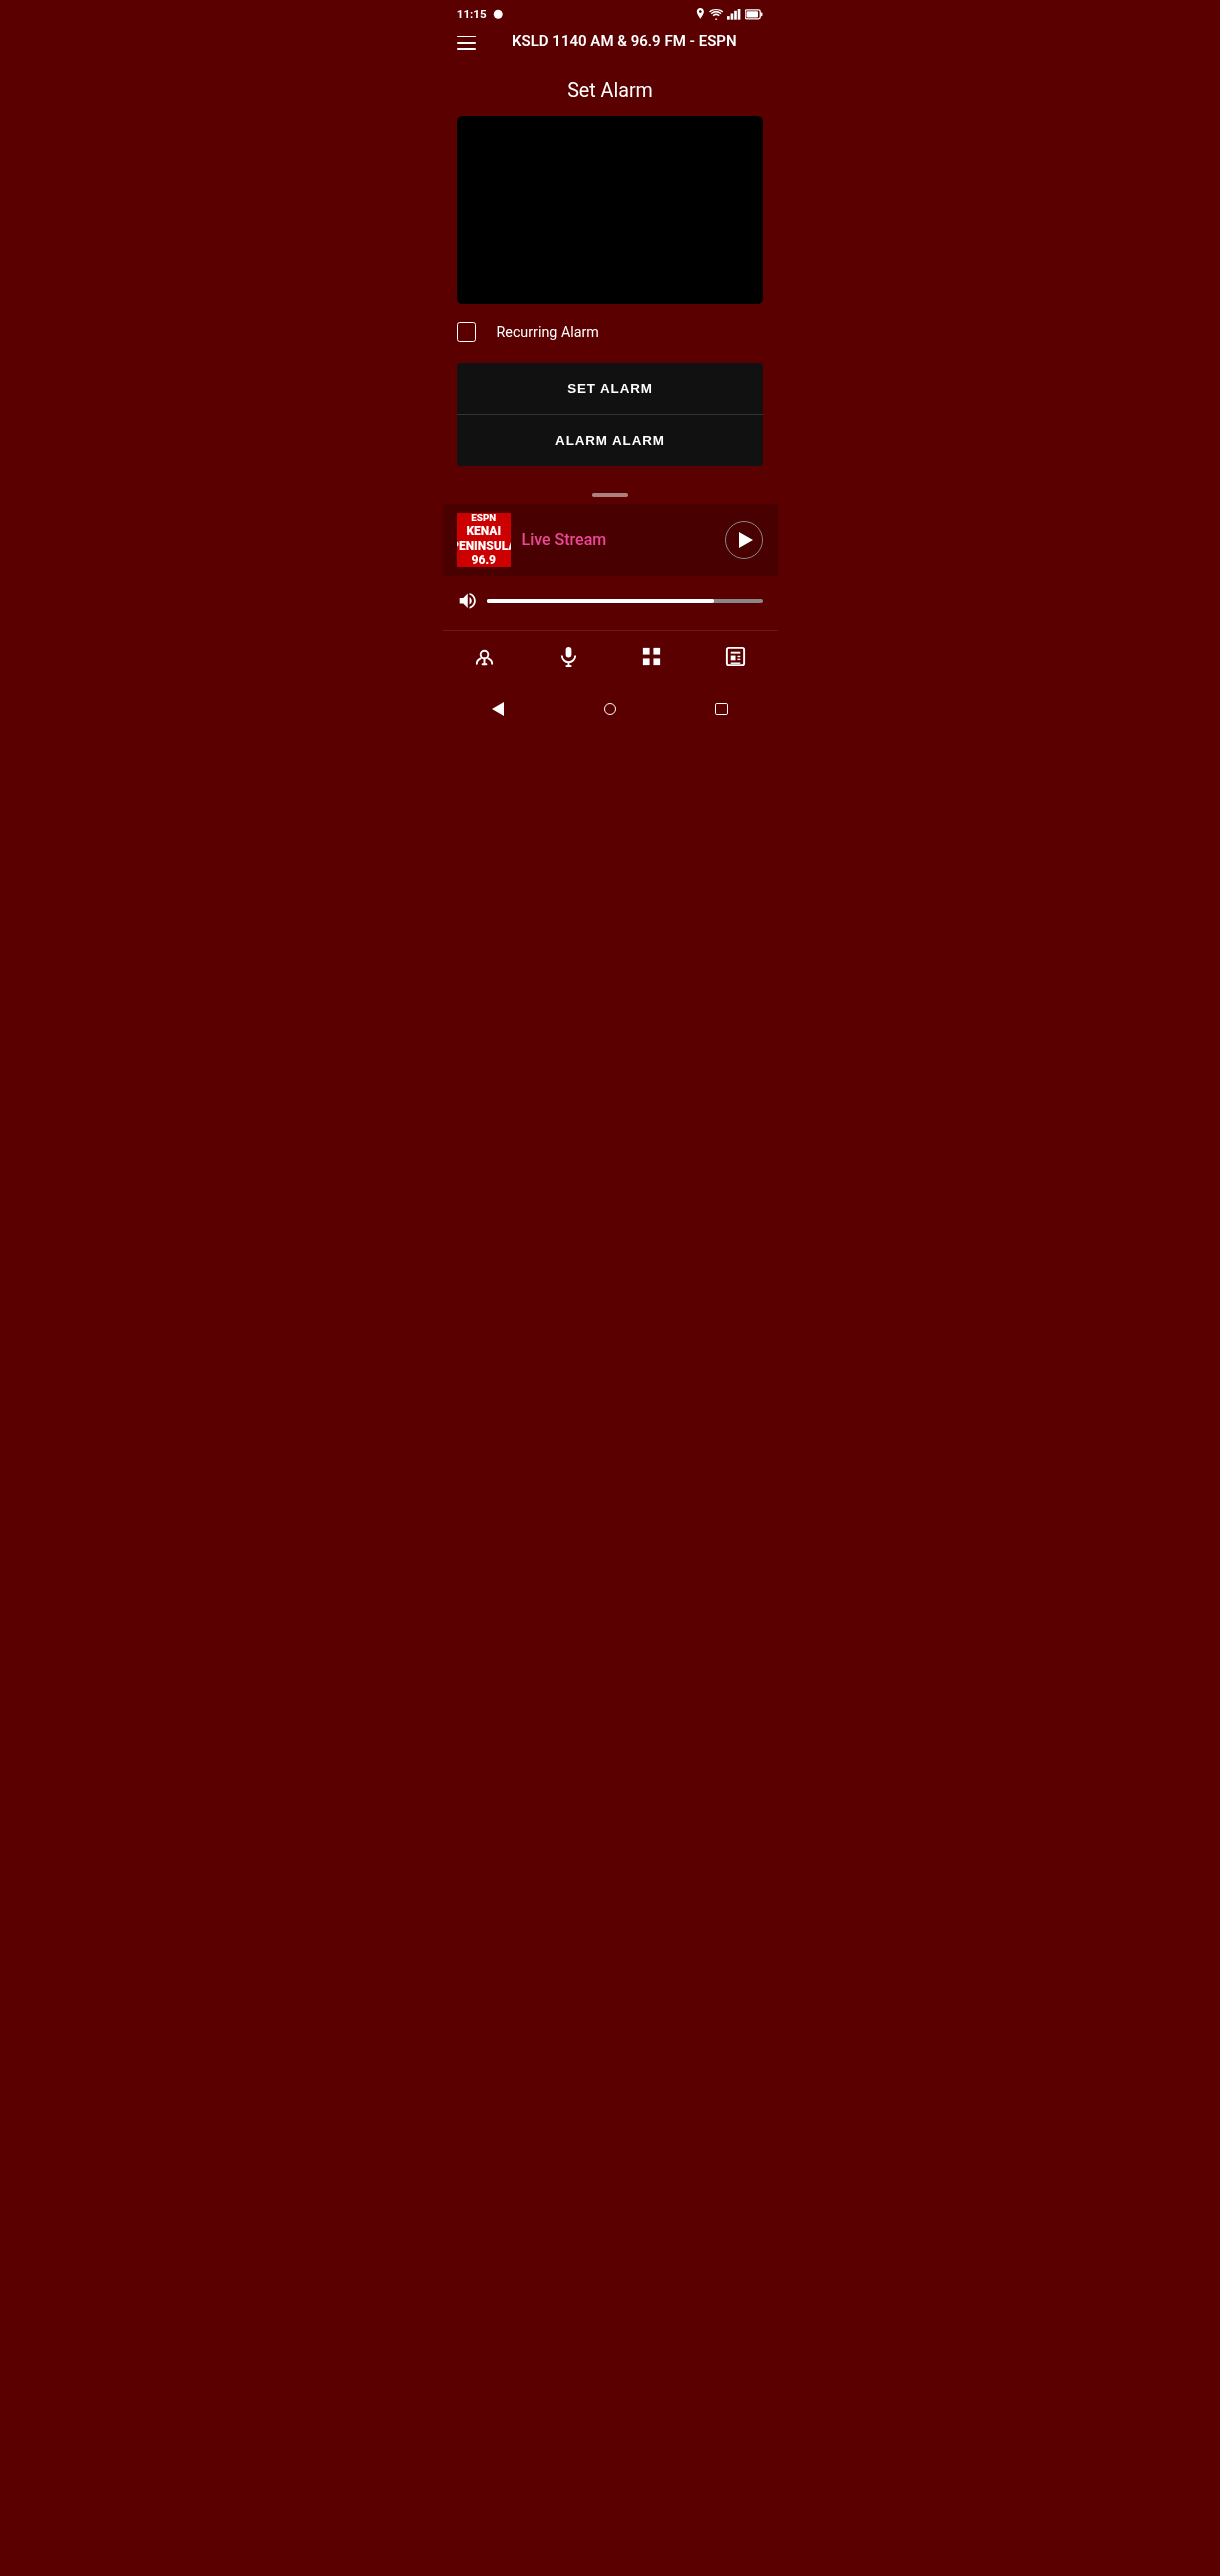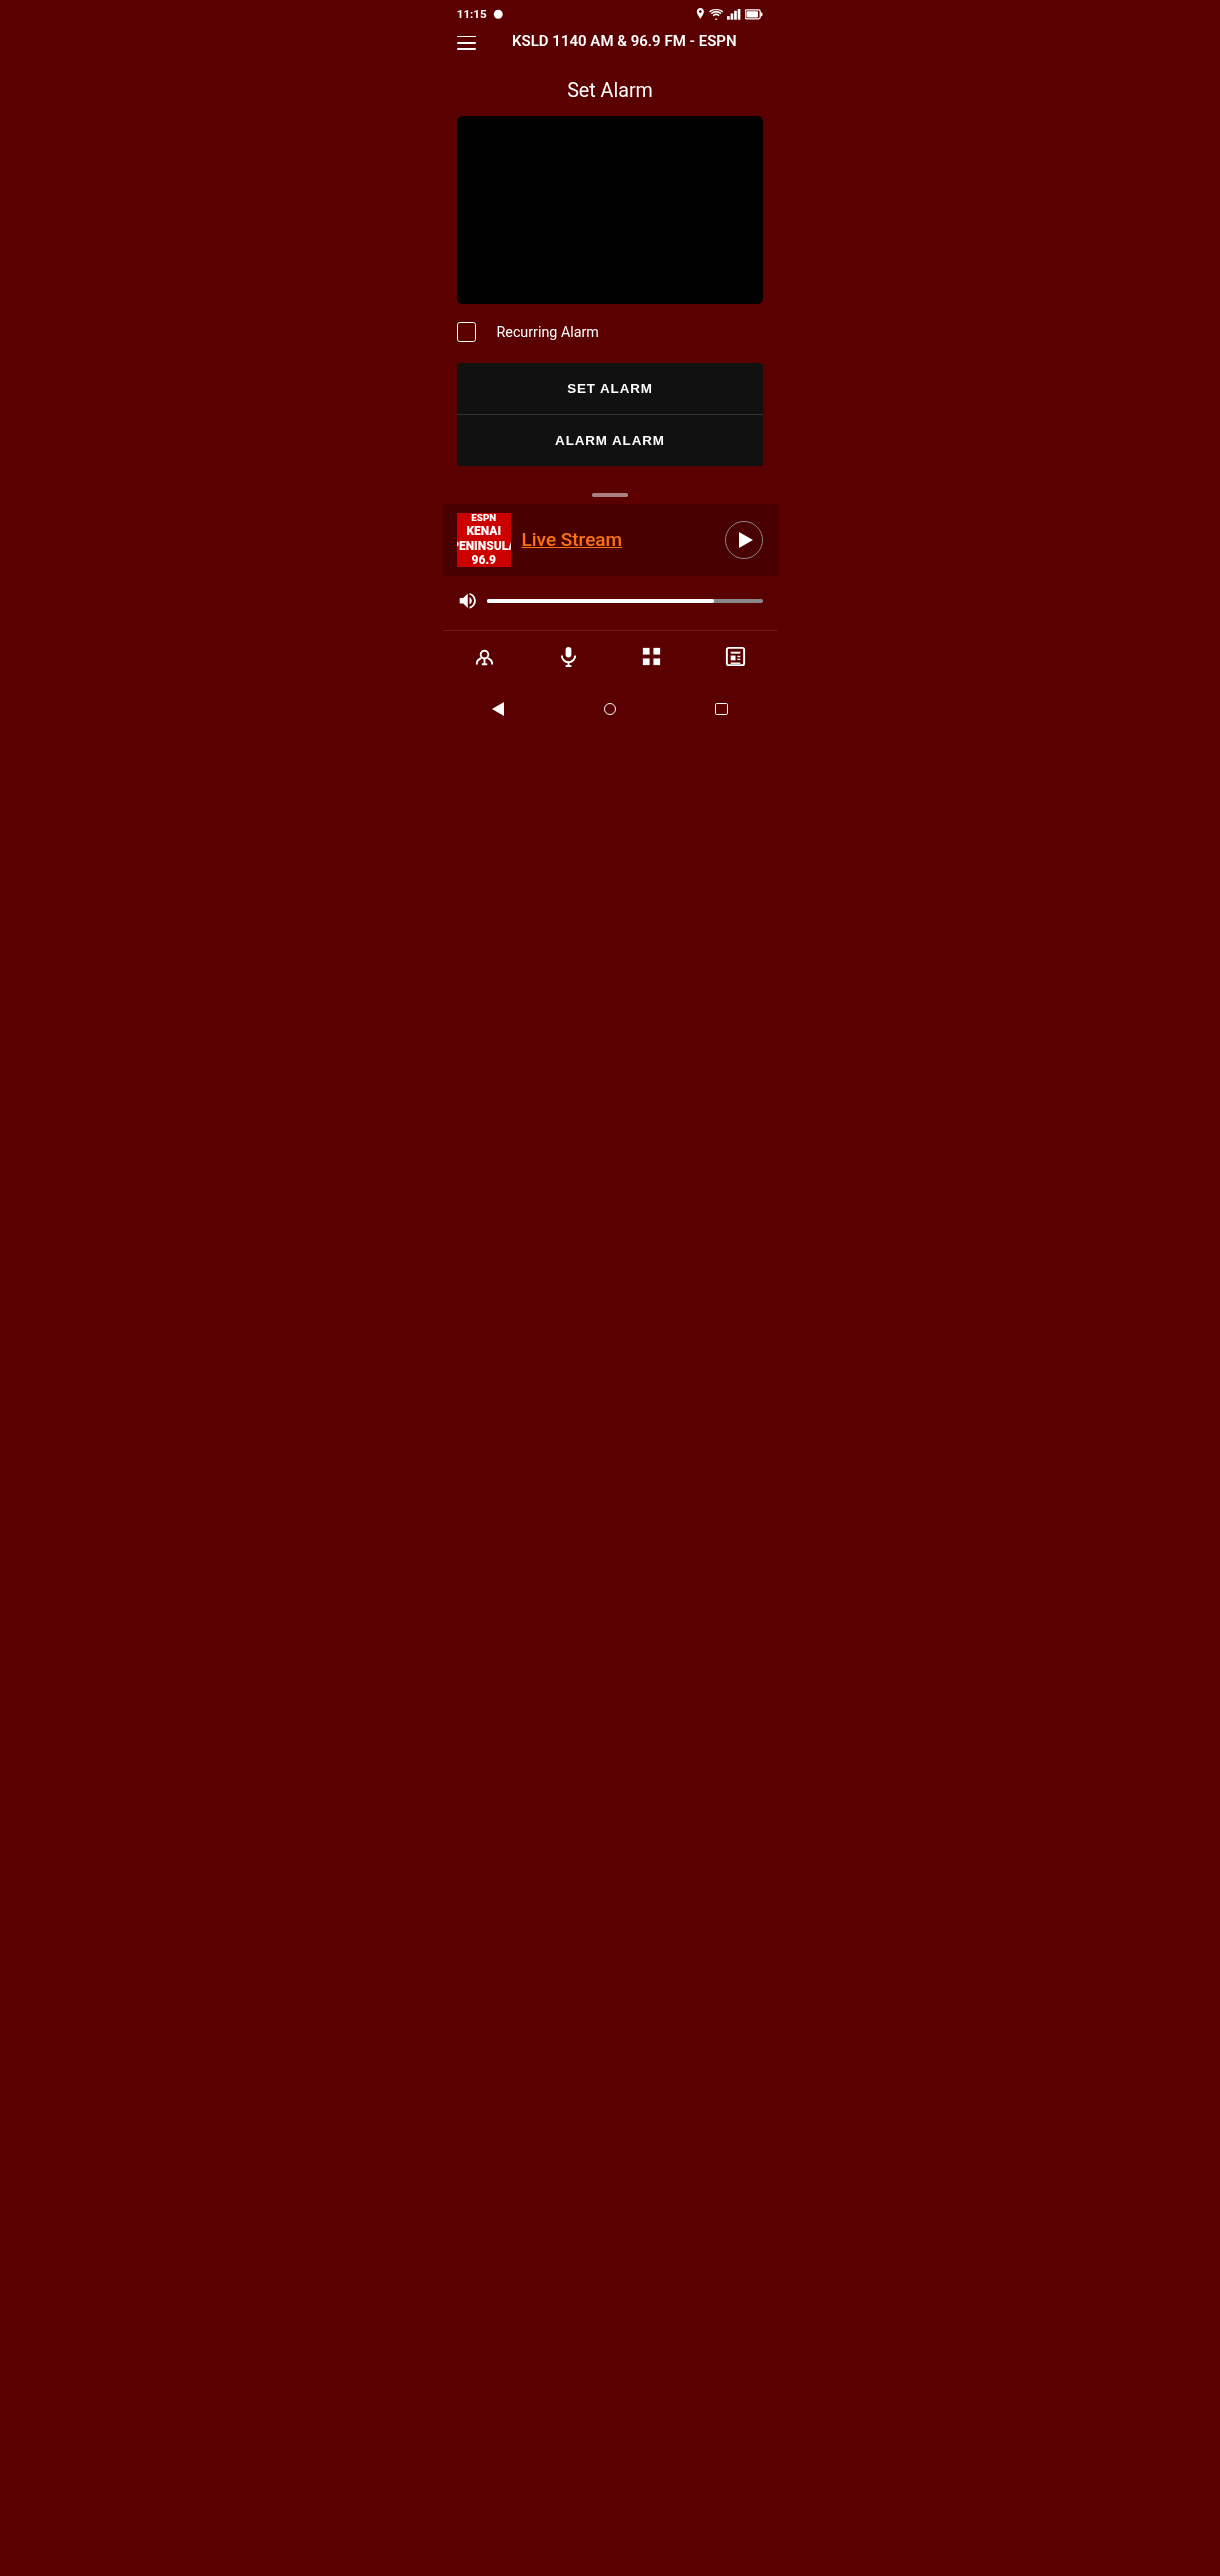--- a/index.html
+++ b/index.html
@@ -173,24 +173,23 @@
       text-align: center;
       line-height: 1.2;
       padding: 2.7px;
     }
     .station-logo-inner .espn-text { font-size: 9.8px; color: #fff; font-weight: 900; }
     .station-logo-inner .kp-text { font-size: 12px; color: #fff; }
     .now-playing-info {
       flex: 1;
     }
     .now-playing-label {
-      font-size: 19px;
+      font-size: 16px;
       font-weight: 500;
-      color: #f97316;
-      text-decoration: underline;
+      color: #ec4899;
     }
     .play-button-circle {
       width: 38px;
       height: 38px;
       border-radius: 50%;
       border: 1.8px solid #888;
       display: flex;
       align-items: center;
       justify-content: center;
       cursor: pointer;

